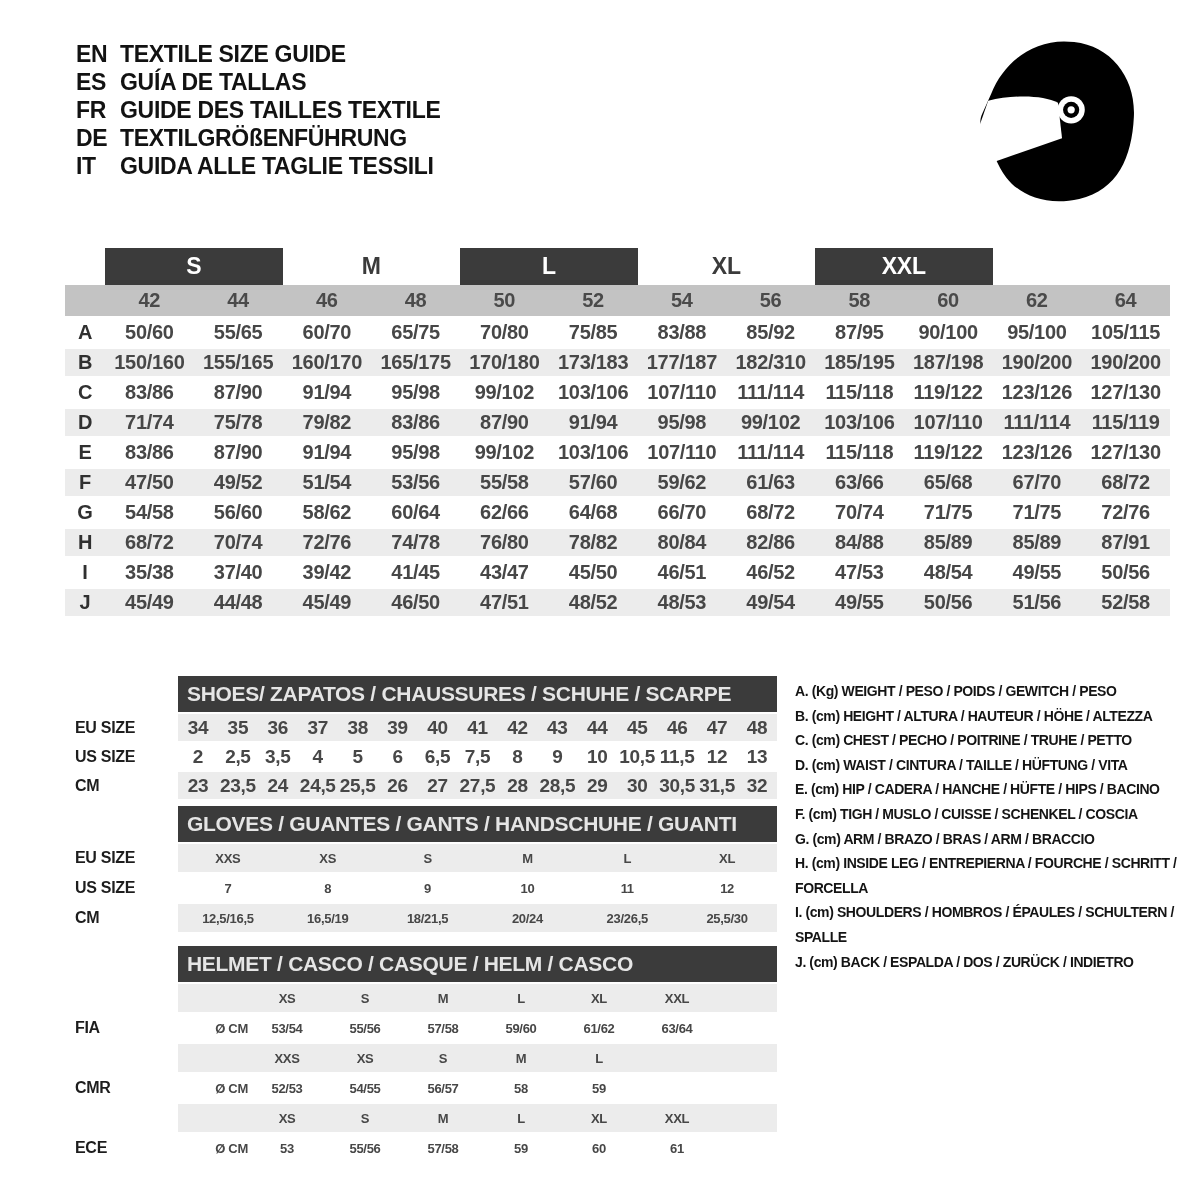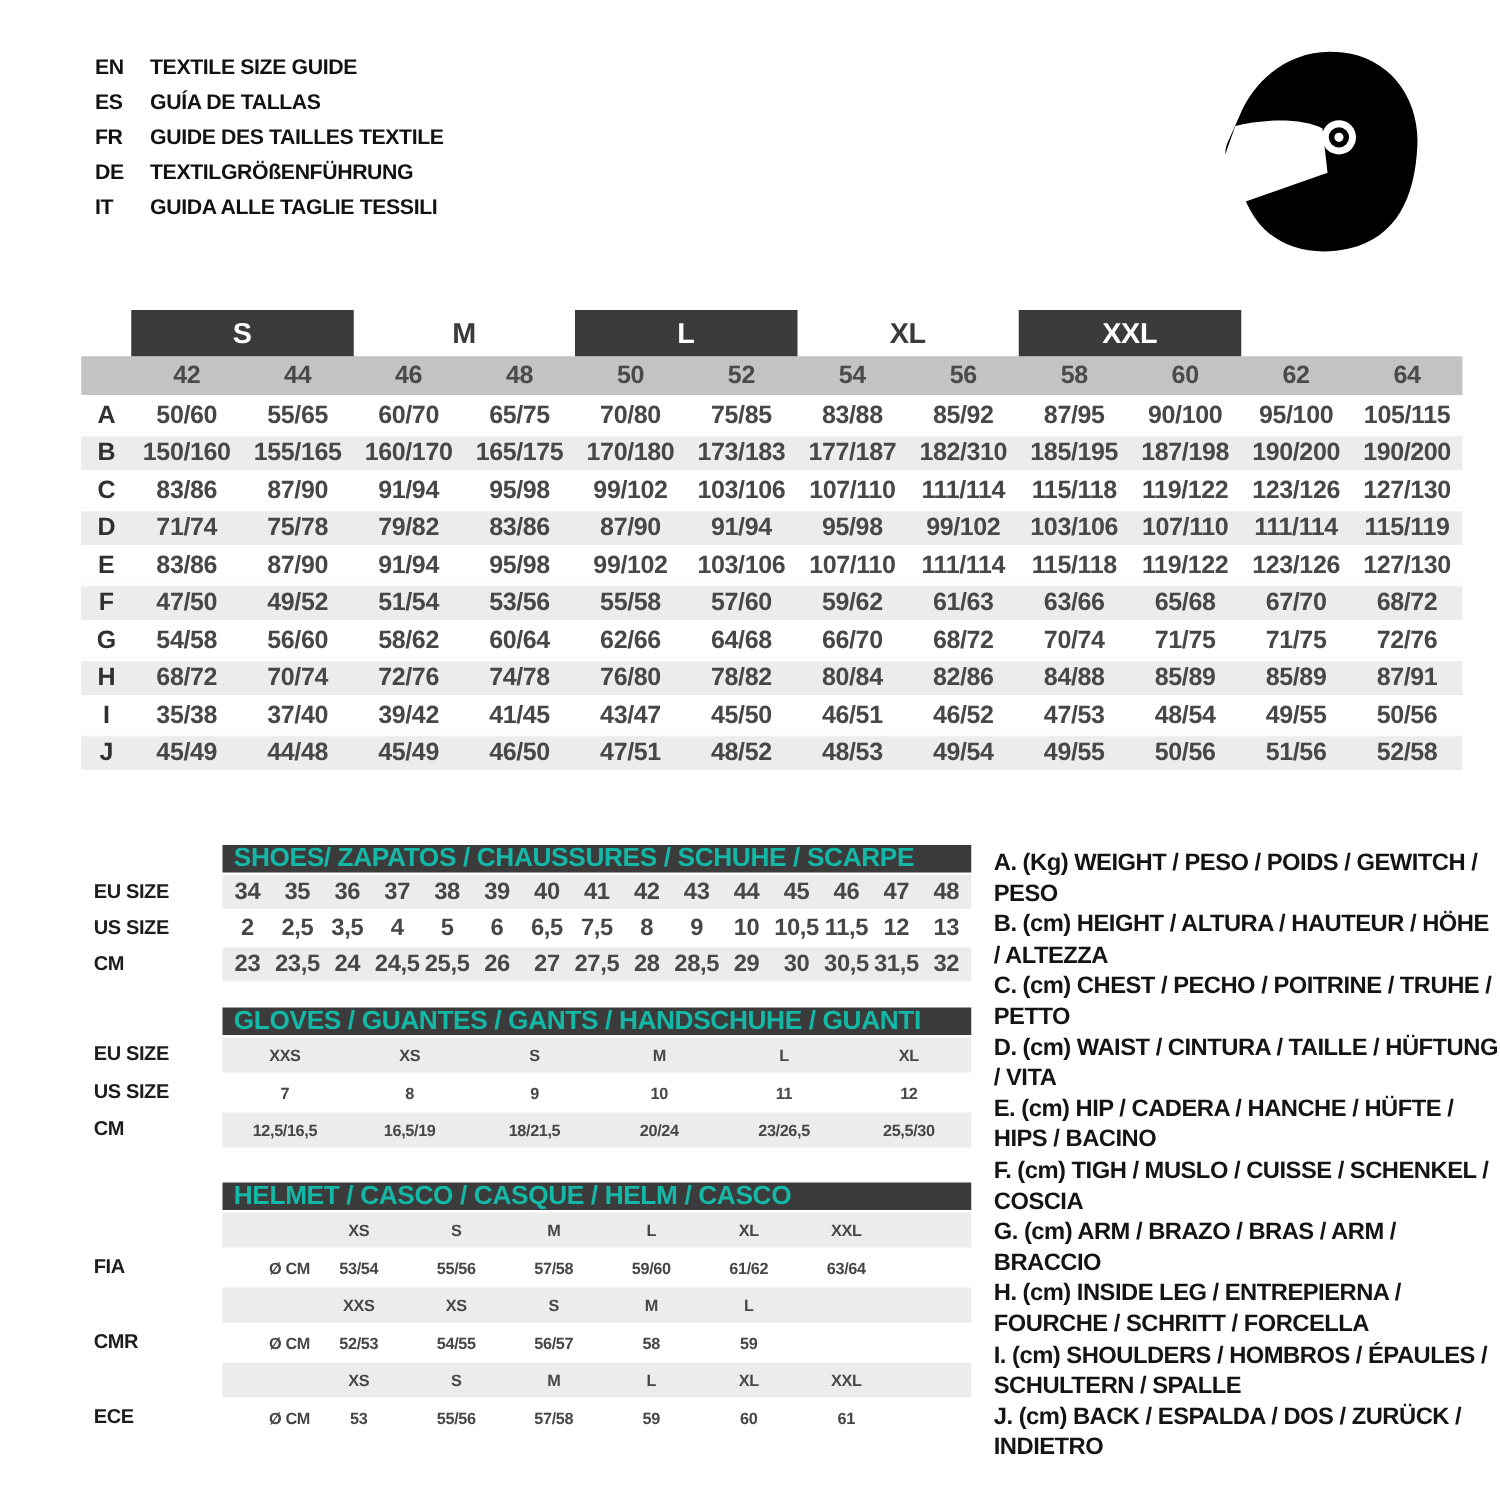--- a/index.html
+++ b/index.html
@@ -5,60 +5,60 @@
   * { margin:0; padding:0; box-sizing:border-box; }
   html,body { background:#ffffff; }
   .page{
     position:relative; width:1200px; height:1200px; background:#ffffff;
     font-family:"Liberation Sans", sans-serif; overflow:hidden;
     color:#3f3f3f; letter-spacing:-0.3px;
   }
 
   
   .lang-block{ position:absolute; left:76px; top:40px; }
-  .lang-row{ display:grid; grid-template-columns:44px auto; font-size:17px;
+  .lang-row{ display:grid; grid-template-columns:44px auto; font-size:23px;
              font-weight:700; line-height:28px; color:#121212; }
 
   
   .helmet-logo{ position:absolute; left:978px; top:36px; width:162px; height:172px; }
 
   
   .main-table{ position:absolute; left:65px; top:248px; width:1105px; }
   .mt-row{ display:grid; grid-template-columns:40px repeat(12,1fr);
            height:30px; align-items:center; text-align:center;
            font-size:20px; font-weight:700; color:#474747; border-top:3px solid #fff; }
   .mt-row.num-bar{ background:#c3c3c3; height:31px; color:#4a4a4a; border-top:none; }
   .mt-row.stripe{ background:#ececec; }
   .mt-label{ font-size:20px; color:#303030; }
   .group-row{ display:grid; grid-template-columns:40px repeat(12,1fr); height:37px; }
   .group{ display:flex; align-items:center; justify-content:center;
           font-size:23px; font-weight:700; color:#3b3b3b; height:100%; }
   .group.boxed{ background:#3b3b3b; color:#ffffff; }
 
   
   .sub{ position:absolute; left:75px; width:702px; }
-  .sub-title{ margin-left:103px; width:599px; height:22px; background:#3b3b3b;
-              color:#14b8a6; display:flex; align-items:center; padding-left:9px;
+  .sub-title{ margin-left:103px; width:599px; height:36px; background:#3b3b3b;
+              color:#e5e5e5; display:flex; align-items:center; padding-left:9px;
               font-size:21px; font-weight:700; }
   .sub-row{ display:flex; align-items:center; margin-top:2px; }
   .sub-label{ width:103px; font-weight:700; font-size:16px; color:#1d1d1d; }
   .sub-cells{ width:599px; display:grid; align-items:center; text-align:center;
               font-weight:700; font-size:13px; color:#474747; height:100%; }
   .sub-cells.stripe{ background:#ececec; }
   .shoes-tbl .sub-row{ height:27px; }
   .shoes-tbl .sub-cells{ grid-template-columns:repeat(15,1fr); font-size:19px; }
   .gloves-tbl .sub-row{ height:28px; }
   .gloves-tbl .sub-cells{ grid-template-columns:repeat(6,1fr); }
   .helmet-tbl .sub-row{ height:28px; }
   .helmet-tbl .sub-cells{ grid-template-columns:70px repeat(6,78px) 1fr; }
   .helmet-tbl .unit-cell{ text-align:right; padding-left:10px; }
 
   
   .legend{ position:absolute; left:795px; top:679px; width:404px;
-           font-size:19px; font-weight:700; color:#141414; line-height:24.6px;
+           font-size:14px; font-weight:700; color:#141414; line-height:24.6px;
            letter-spacing:-0.4px; }
 </style>
 </head>
 <body>
 
 <div class="page">
 
   <header class="lang-block" id="lang-block">
       <div class="lang-row">
         <div class="lang-code">EN</div>

